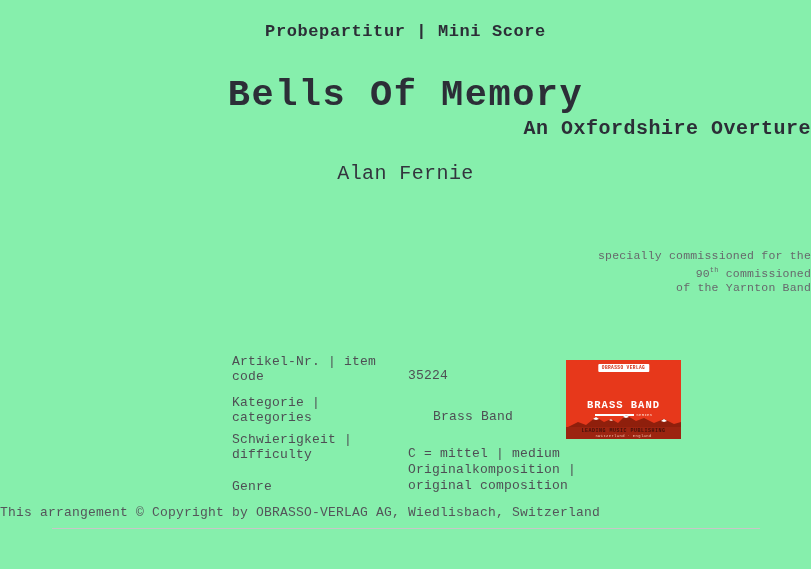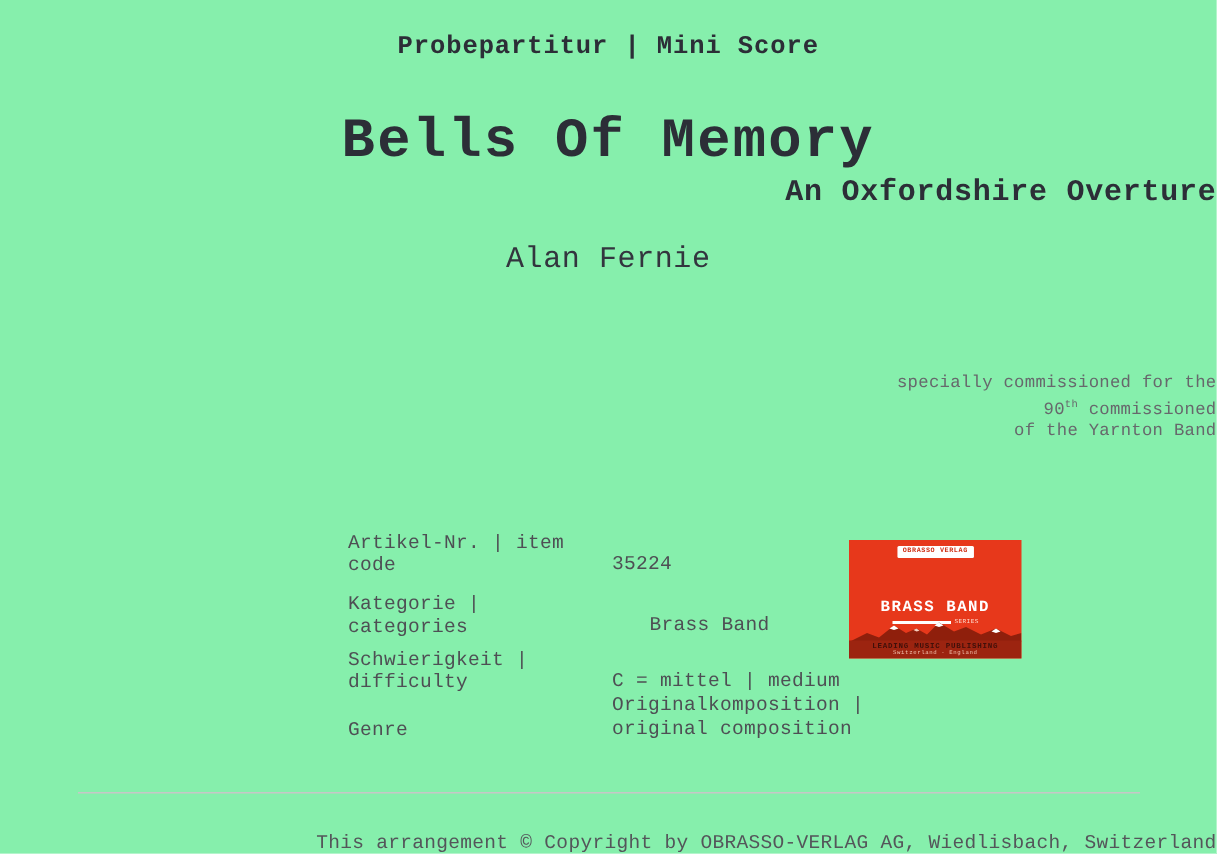--- a/index.html
+++ b/index.html
@@ -91,22 +91,22 @@
   .logo-locations {
     font-size: 3.8px; color: #f2c0ad; letter-spacing: 0.4px;
     line-height: 4.5px;
   }
 
   .footer-line {
     position: absolute; left: 52px; top: 528px; width: 708px; height: 1px;
     background: #c7c7c7;
   }
   .footer {
-    position: absolute; top: 554px; left: 0; width: 100%;
-    text-align: right; font-size: 13px; color: #54555a;
+    position: absolute; top: 505px; left: 0; width: 100%;
+    text-align: left; font-size: 13px; color: #54555a;
     letter-spacing: 0.2px;
   }
 </style>
 </head>
 <body>
 
 <div class="page">
 
   <div class="header">Probepartitur | Mini Score</div>
 

